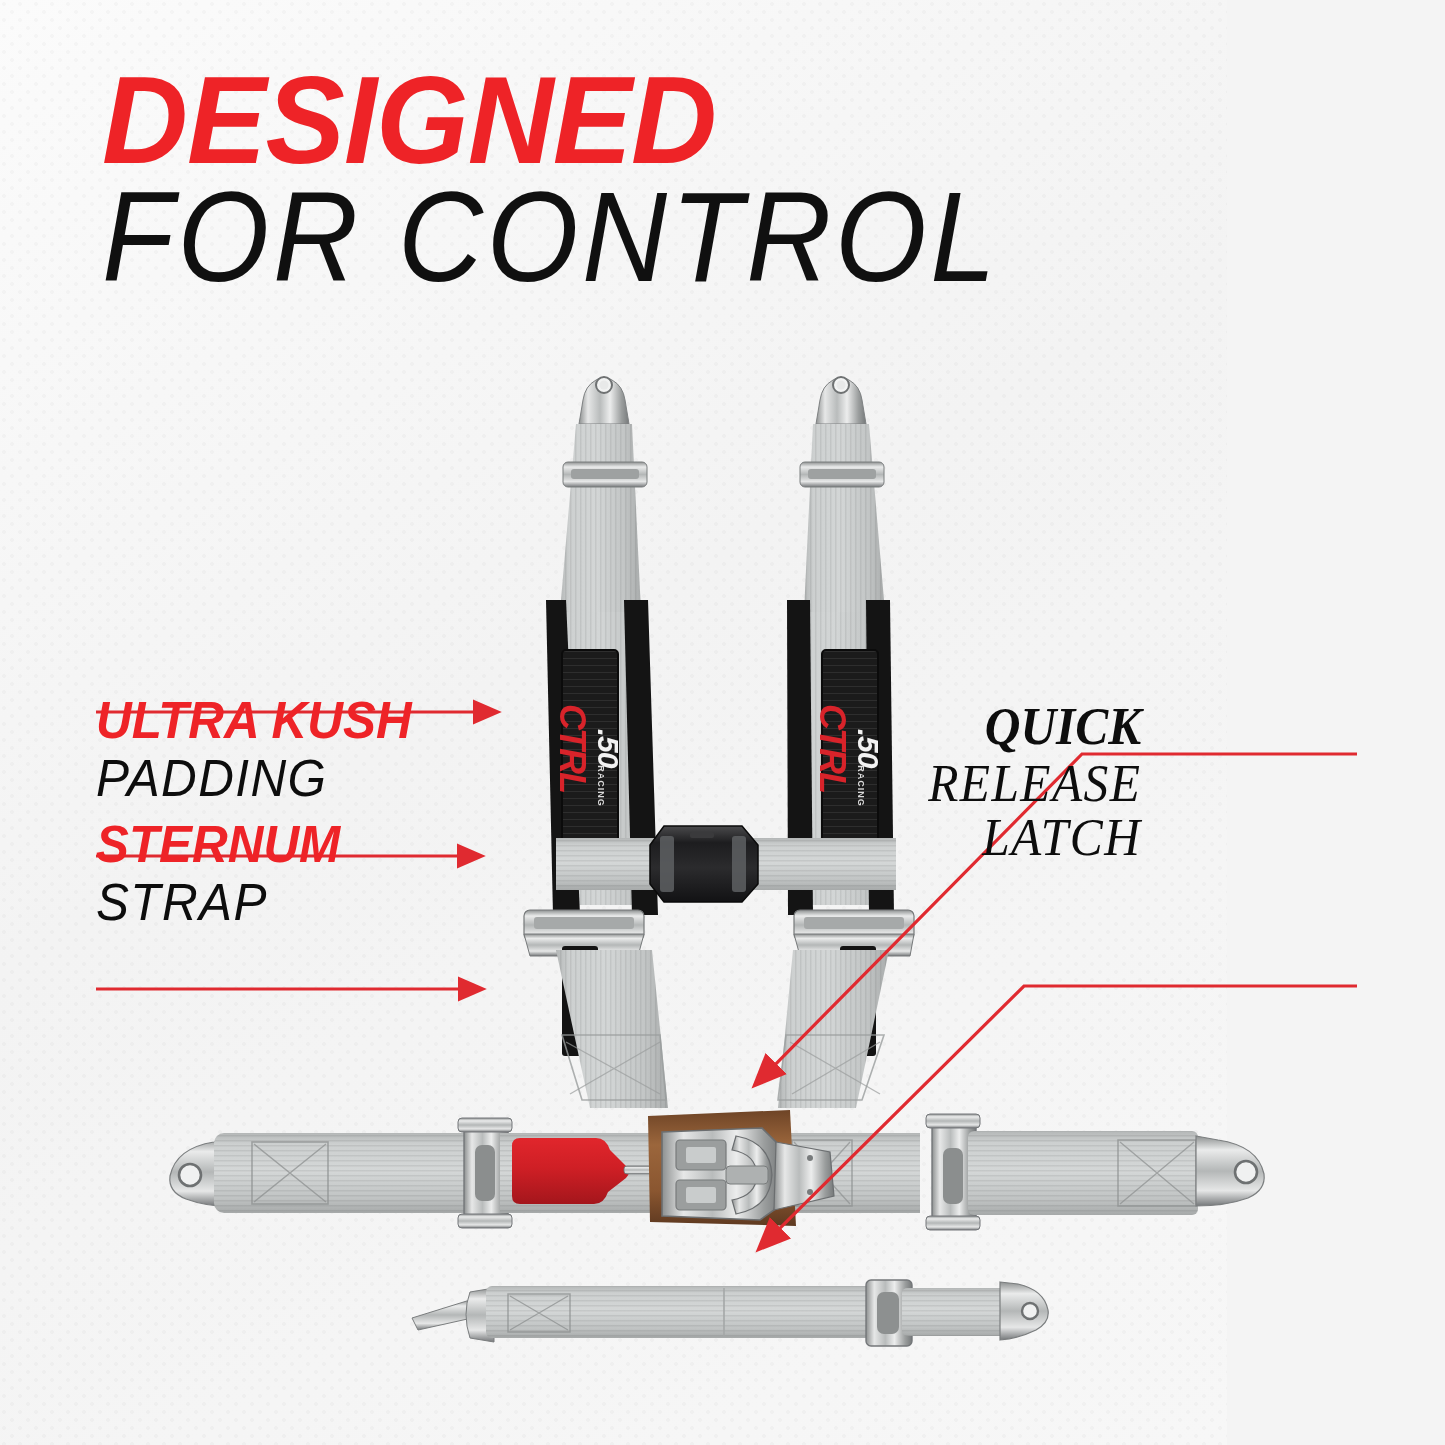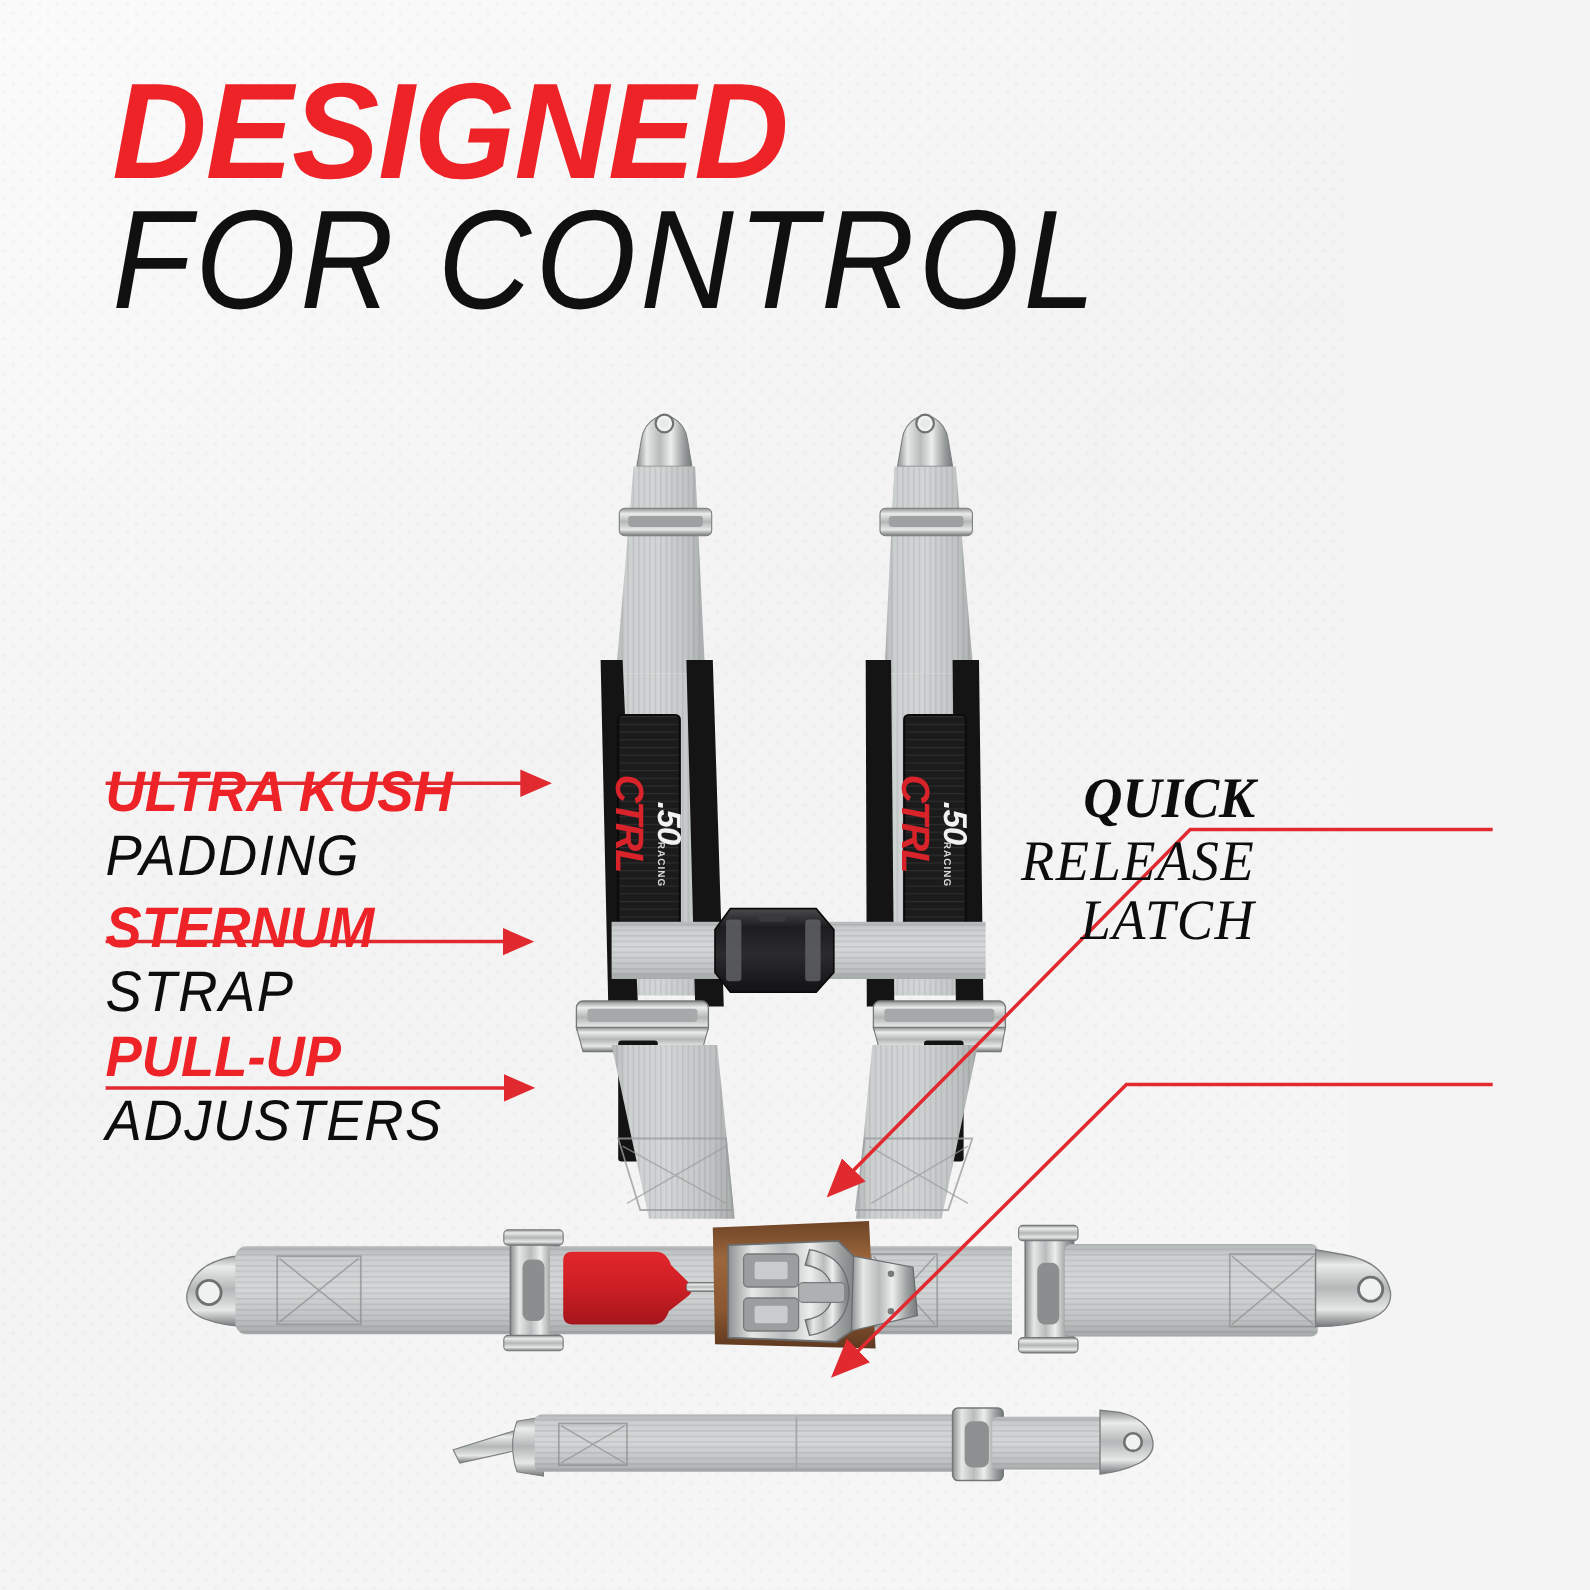--- a/index.html
+++ b/index.html
@@ -354,24 +354,20 @@
   <div class="callout left c-red" style="left:96px;top:696px;">
     <div class="lbl-top" style="font-size:52px;">ULTRA KUSH</div>
     <div class="lbl-bot" style="font-size:52px;margin-top:6px;">PADDING</div>
   </div>
 
   <div class="callout left c-red" style="left:96px;top:804px;margin-top:16px;">
     <div class="lbl-top" style="font-size:52px;">STERNUM</div>
     <div class="lbl-bot" style="font-size:52px;margin-top:6px;">STRAP</div>
   </div>
 
-  <div class="callout left c-red" style="left:96px;top:937px;">
-    <div class="lbl-top" style="font-size:52px;">PULL-UP</div>
-    <div class="lbl-bot" style="font-size:52px;margin-top:6px;">ADJUSTERS</div>
-  </div>
 
   <div class="callout right c-blk" style="right:86px;top:702px;font-family:Liberation Serif, serif;">
     <div class="lbl-top" style="font-size:52px;">QUICK</div>
     <div class="lbl-bot" style="font-size:52px;margin-top:6px;">RELEASE</div>
     <div class="lbl-bot" style="font-size:52px;margin-top:2px;">LATCH</div>
   </div>
 
 
 </div>
 

